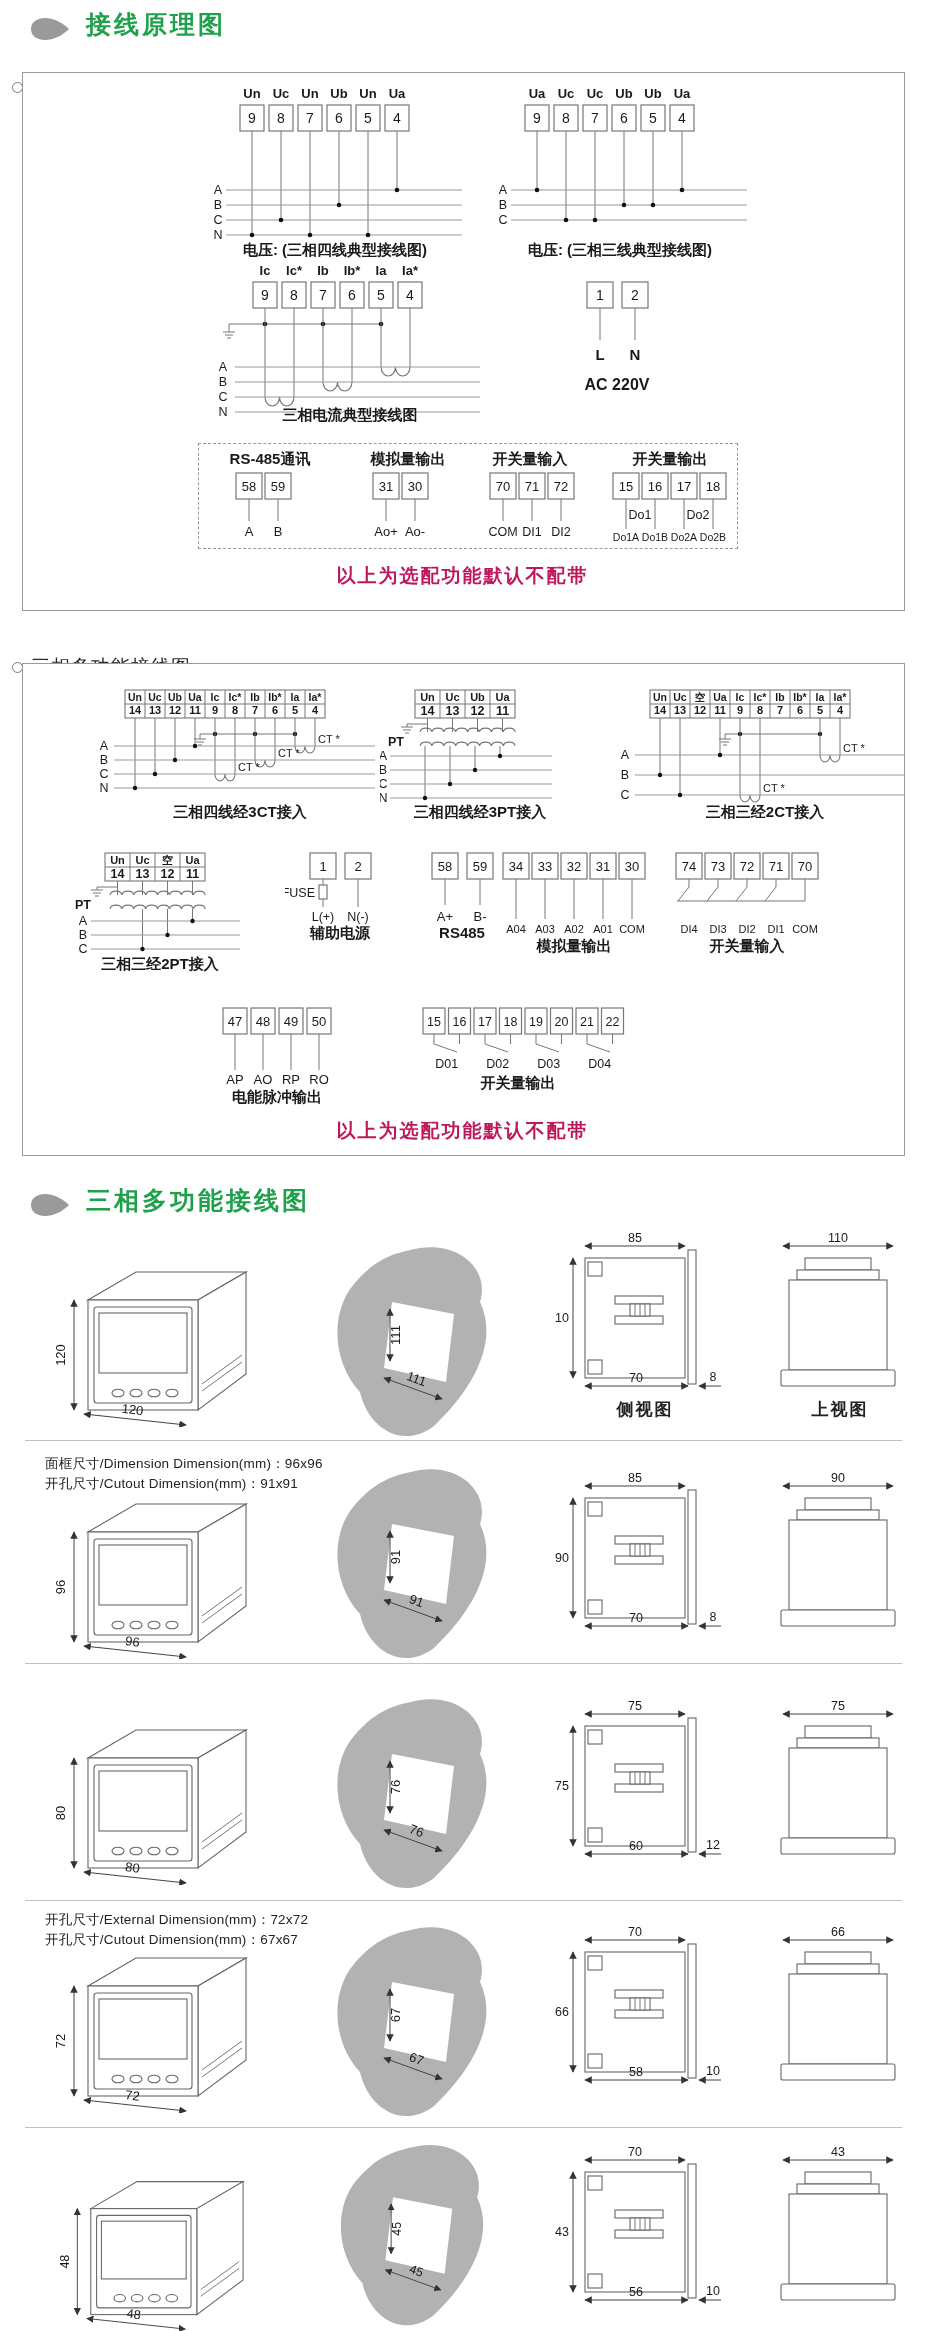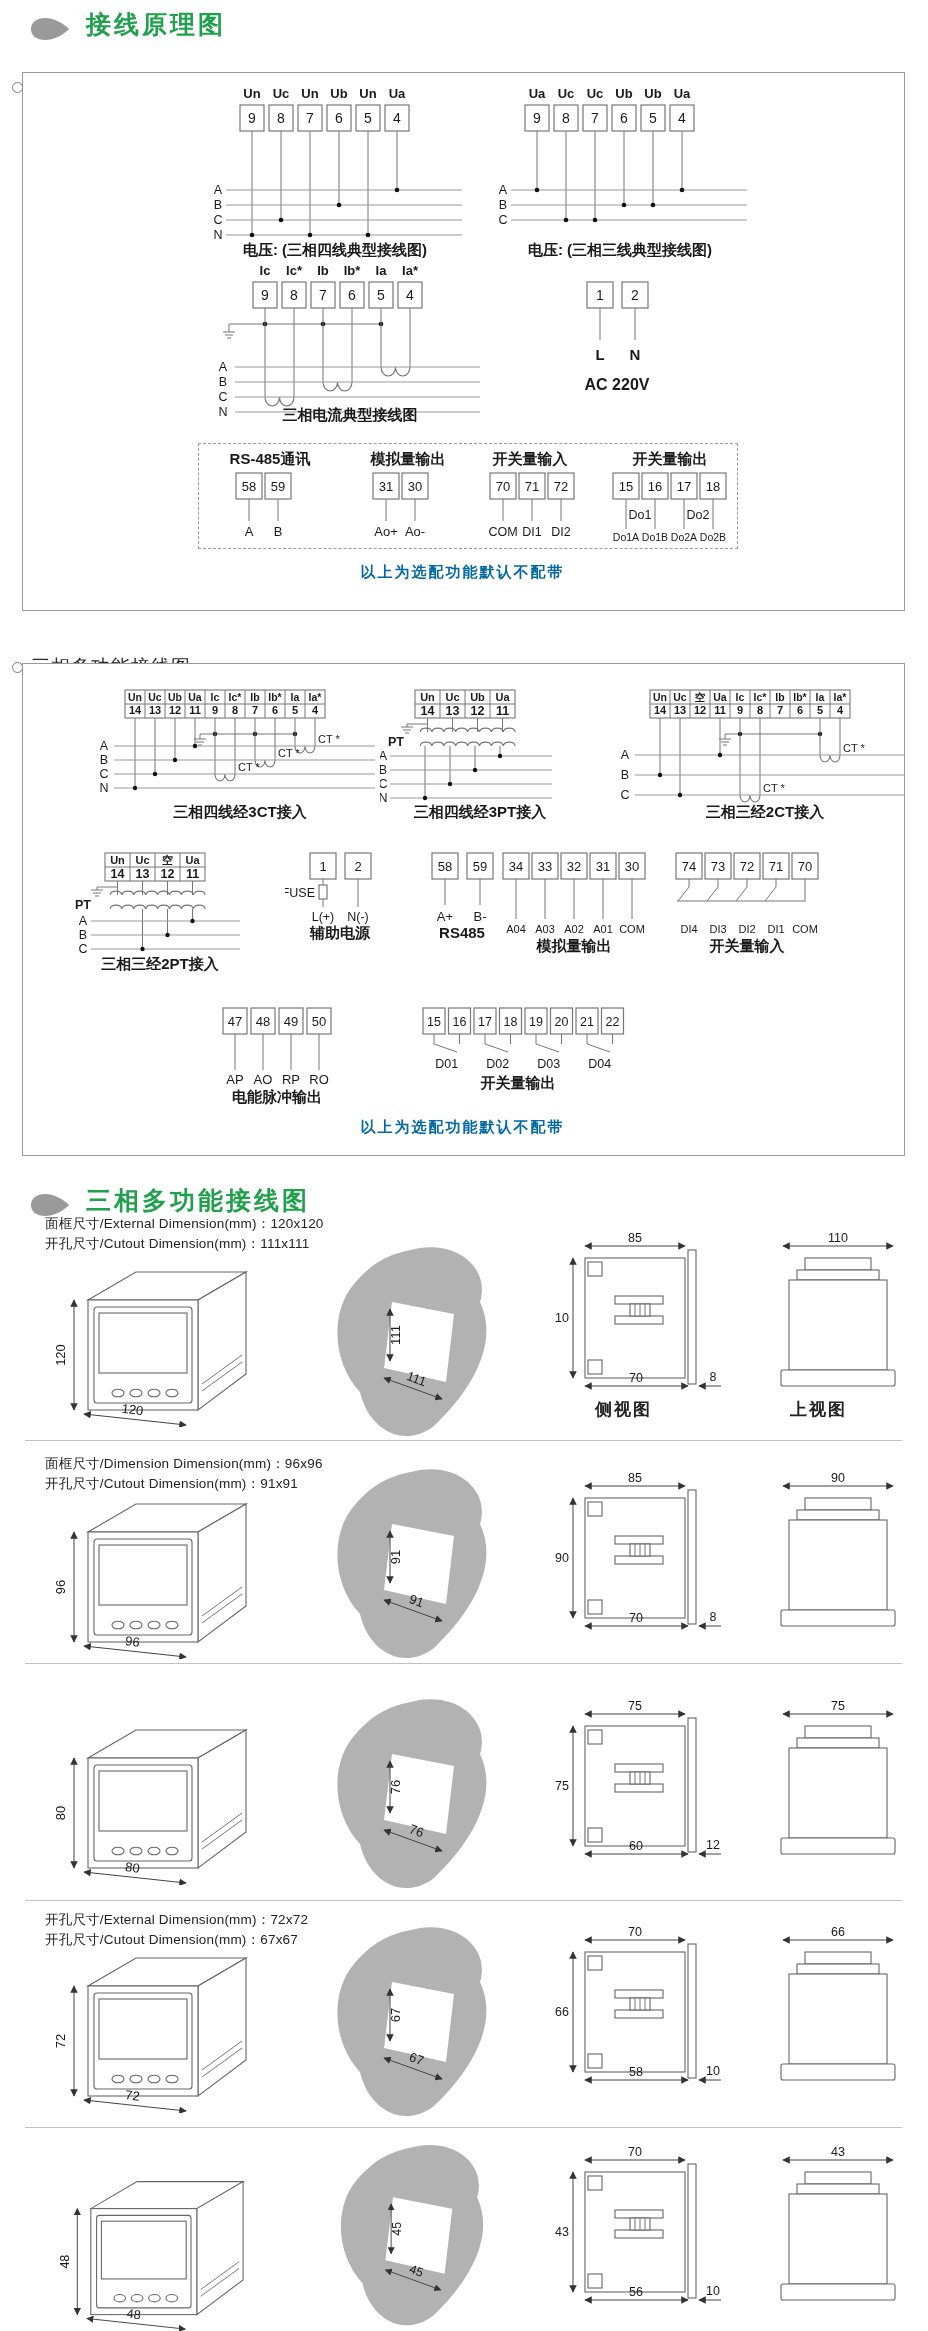--- a/index.html
+++ b/index.html
@@ -5,24 +5,24 @@
   html,body{margin:0;padding:0;background:#fff;}
   .page{position:relative;width:928px;height:2331px;background:#fff;overflow:hidden;
         font-family:"Liberation Sans","DejaVu Sans",sans-serif;color:#1a1a1a;}
   .abs{position:absolute;}
   .h1{display:flex;align-items:flex-end;gap:14px;}
   .h1 .txt{font-size:25px;font-weight:bold;color:#1fa14b;letter-spacing:3px;}
   .sub{display:flex;align-items:center;gap:8px;font-size:19px;color:#2b2b2b;letter-spacing:1px;margin-top:28px;}
   .ring{width:9px;height:9px;border:1.6px solid #7a7a7a;border-radius:50%;display:inline-block;}
   .wbox{border:1.2px solid #9a9a9a;background:#fff;}
   .dashbox{border:1.6px dashed #9a9a9a;background:#fff;}
-  .note{font-size:15px;font-weight:bold;color:#0369a1;text-align:center;letter-spacing:2px;}
+  .note{font-size:19px;font-weight:bold;color:#be185d;text-align:center;letter-spacing:2px;}
   .dimtext{font-size:13.5px;color:#222;line-height:1.5;letter-spacing:0.2px;}
   .rule{border-top:1px solid #c2c2c2;height:0;}
-  .vcap{font-size:17px;font-weight:bold;color:#222;letter-spacing:2px;width:100px;}
+  .vcap{font-size:17px;font-weight:bold;color:#222;letter-spacing:2px;text-align:center;width:100px;}
   svg text{font-family:"Liberation Sans","DejaVu Sans",sans-serif;fill:#1a1a1a;}
   .mid{text-anchor:middle;} .end{text-anchor:end;} .b{font-weight:bold;}
   .f10{font-size:10.5px;} .f11{font-size:11px;} .f12{font-size:12.5px;}
   .f13{font-size:13px;} .f14{font-size:14px;} .f15{font-size:15px;} .f16{font-size:16px;}
   .cap{font-size:15px;font-weight:bold;text-anchor:middle;}
   .tr{fill:#fff;stroke:#777;stroke-width:1.2;}
   .grid{fill:#fff;stroke:#777;stroke-width:1.1;}
   .gl{stroke:#777;stroke-width:1;}
   .wire{stroke:#777;stroke-width:1;}
   .bus{stroke:#999;stroke-width:1;}
@@ -654,24 +654,20 @@
 
   <div class="note abs" style="left:22px;top:1118px;width:881px">以上为选配功能默认不配带</div>
 
   <div class="h1 abs" style="left:28px;top:1184px">
     <svg width="44" height="24" viewBox="0 0 44 24">
       <path d="M3,12 C3,5 9,1 17,1 C27,1 36,7 41,12 C36,17 27,23 17,23 C9,23 3,19 3,12 Z" fill="#9a9a9a"></path>
     </svg>
     <span class="txt">三相多功能接线图</span>
   </div>
 
-  <div class="dimtext abs" style="left:45px;top:1214px">
-    <div>面框尺寸/External Dimension(mm)：120x120</div>
-    <div>开孔尺寸/Cutout Dimension(mm)：111x111</div>
-  </div>
   <svg class="abs" style="left:50px;top:1262px" width="230" height="165" viewBox="0 0 230 165">
     <polygon class="body3d" points="38,38 86,10 196,10 148,38"></polygon>
     <polygon class="body3d" points="148,38 196,10 196,112 148,148"></polygon>
     <rect class="body3d" x="38" y="38" width="110" height="110"></rect>
     <rect class="body3d" x="44" y="45" width="98" height="96" rx="3"></rect>
     <rect class="body3d" x="49" y="51" width="88" height="60"></rect>
     <ellipse class="body3d" cx="68" cy="131" rx="6" ry="3.8"></ellipse>
       <ellipse class="body3d" cx="86" cy="131" rx="6" ry="3.8"></ellipse>
     <ellipse class="body3d" cx="104" cy="131" rx="6" ry="3.8"></ellipse>
       <ellipse class="body3d" cx="122" cy="131" rx="6" ry="3.8"></ellipse>

